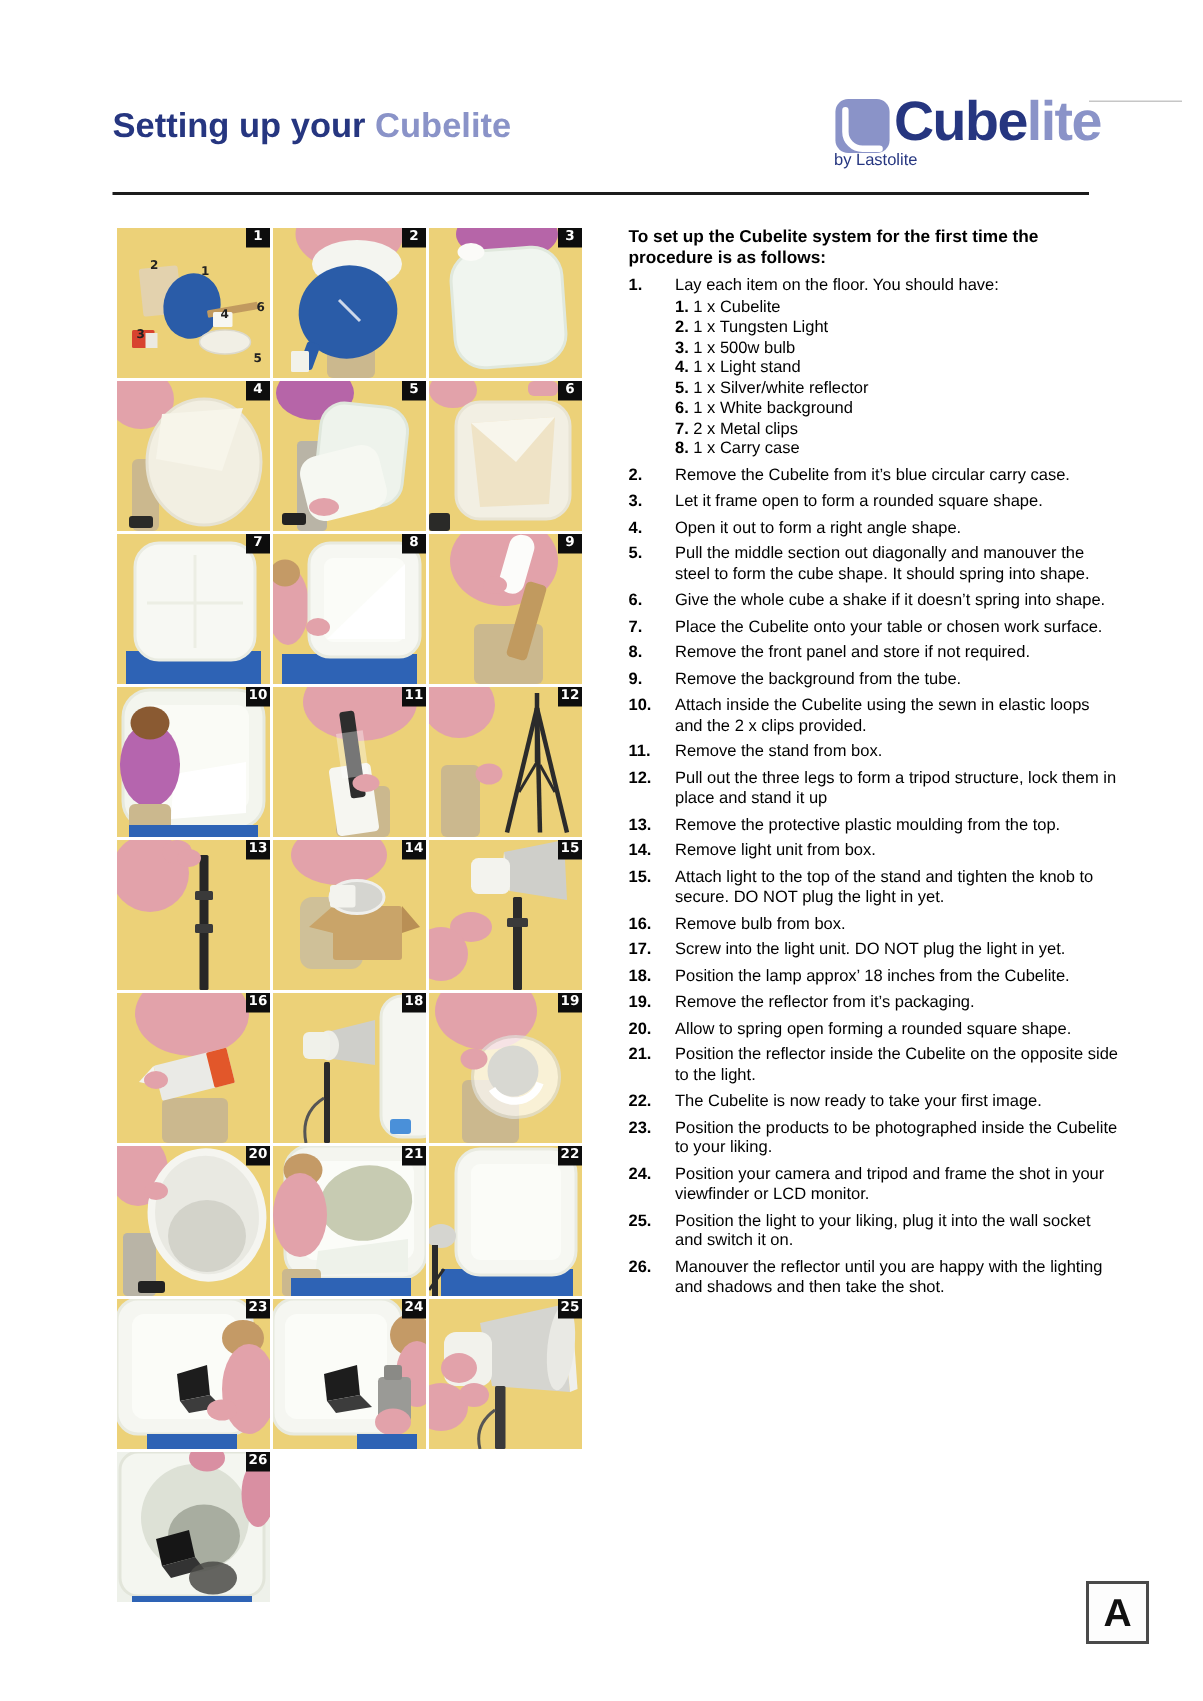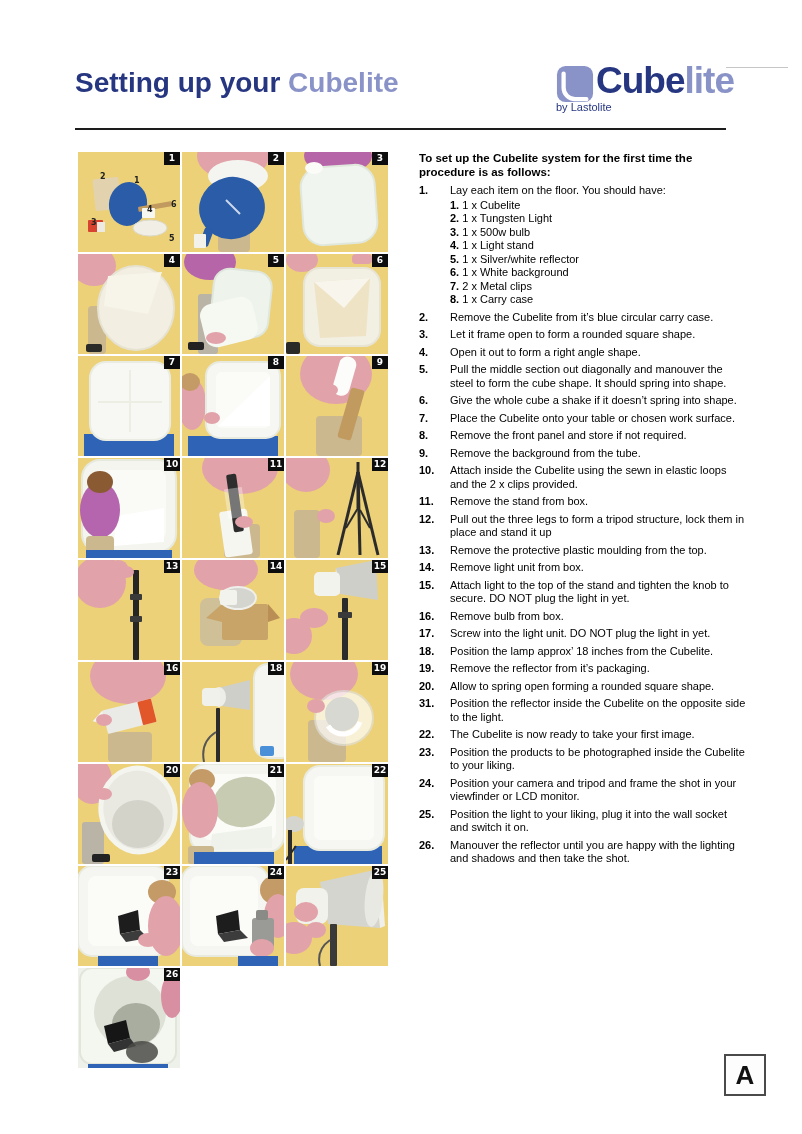--- a/index.html
+++ b/index.html
@@ -1,21 +1,21 @@
 <!DOCTYPE html>
 <html><head>
 <meta charset="utf-8">
 <style>
   html,body{margin:0;padding:0;}
   body{width:802px;height:1134px;background:#ffffff;position:relative;
        font-family:"Liberation Sans",sans-serif;color:#000;}
   .page{position:absolute;inset:0;overflow:hidden;}
 
   
-  .title{position:absolute;left:75px;top:70px;margin:0;font-size:28px;line-height:26px;
+  .title{position:absolute;left:75px;top:70px;margin:0;font-size:23px;line-height:26px;
          font-weight:bold;color:#263680;letter-spacing:0;}
   .title .brand{color:#8a93c8;}
   .logo{position:absolute;left:556px;top:60px;width:190px;}
   .logo-row{display:flex;align-items:flex-start;}
   .logo-icon{width:38px;height:38px;margin-top:5px;}
   .logo-word{font-size:37px;line-height:38px;font-weight:bold;letter-spacing:-1px;
              margin-left:2px;margin-top:2px;}
   .logo-word .dark{color:#263680;}
   .logo-word .light{color:#8a93c8;}
   .logo-tagline{font-size:11px;font-weight:normal;color:#263680;
@@ -483,21 +483,21 @@
         </li>
         <li class="step">
           <span class="n">19.</span>
           <div class="t">Remove the reflector from it’s packaging.</div>
         </li>
         <li class="step">
           <span class="n">20.</span>
           <div class="t">Allow to spring open forming a rounded square shape.</div>
         </li>
         <li class="step">
-          <span class="n">31.</span>
+          <span class="n">21.</span>
           <div class="t">Position the reflector inside the Cubelite on the opposite side to the light.</div>
         </li>
         <li class="step">
           <span class="n">22.</span>
           <div class="t">The Cubelite is now ready to take your first image.</div>
         </li>
         <li class="step">
           <span class="n">23.</span>
           <div class="t">Position the products to be photographed inside the Cubelite to your liking.</div>
         </li>

